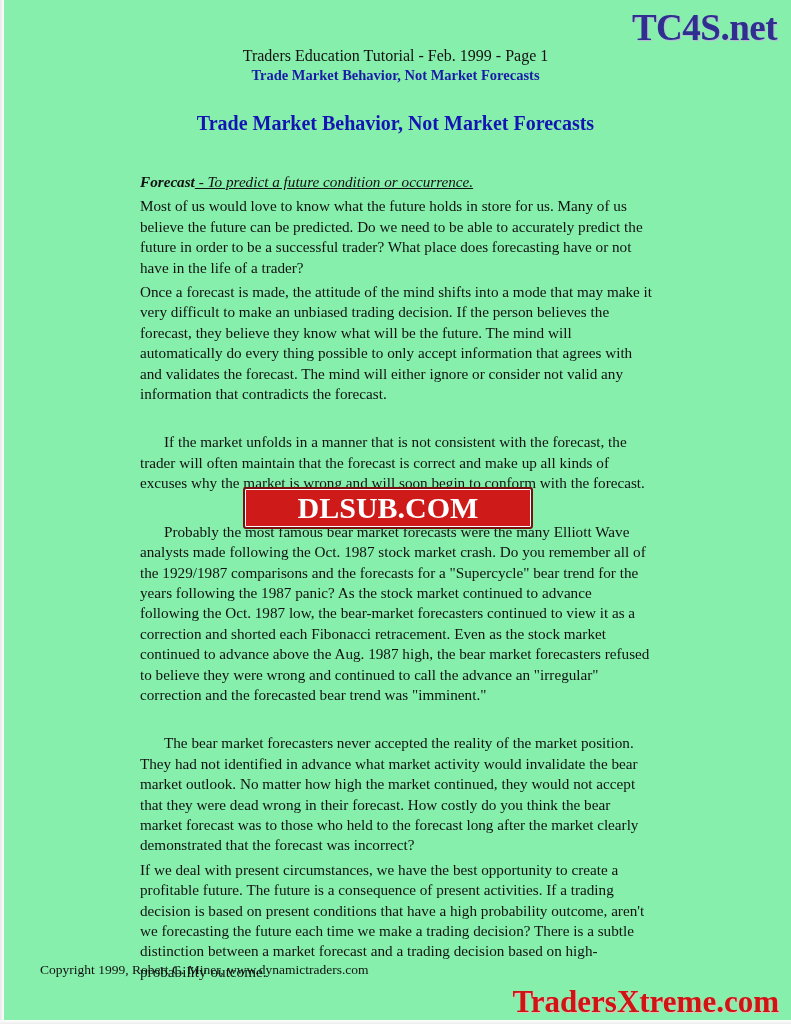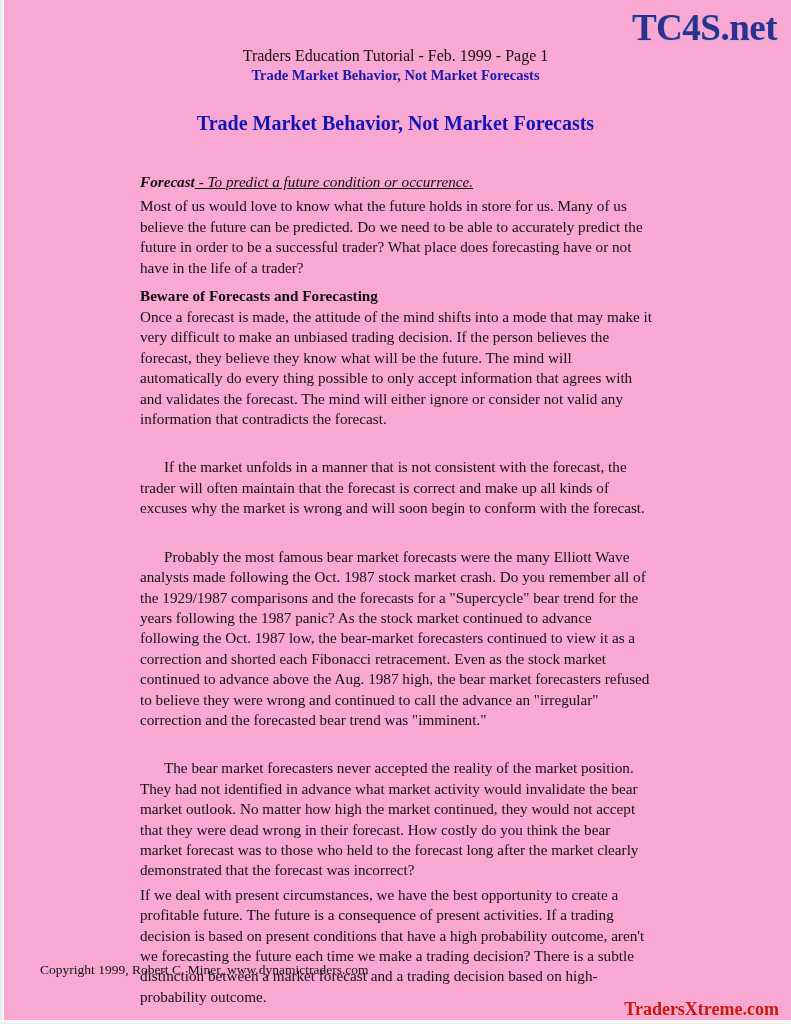--- a/index.html
+++ b/index.html
@@ -12,21 +12,21 @@
     background: #ffffff;
     font-family: "Liberation Serif", serif;
     position: relative;
     overflow: hidden;
   }
   .page {
     position: relative;
     width: 791px;
     height: 1024px;
     box-sizing: border-box;
-    background: #f9a8d4;
+    background: #86efac;
   }
   .watermark-tc4s {
     position: absolute;
     top: 6px;
     right: 14px;
     font-family: "Liberation Serif", serif;
     font-weight: bold;
     font-size: 37px;
     color: #2f2f8f;
     letter-spacing: -0.5px;
@@ -131,21 +131,21 @@
     text-align: center;
     letter-spacing: 0px;
     box-shadow: 0 0 0 1px #ffffff inset;
   }
   .watermark-tx {
     position: absolute;
     bottom: 4px;
     right: 12px;
     font-family: "Liberation Serif", serif;
     font-weight: bold;
-    font-size: 18px;
+    font-size: 31px;
     color: #cf1414;
     text-shadow: 1px 1px 0 #f2b8b8;
   }
   .page-edge-left {
     position: absolute;
     top: 0; left: 0;
     width: 4px; height: 1024px;
     background: linear-gradient(to right, #e7e7e7, #ffffff);
   }
   .page-edge-bottom {
@@ -173,27 +173,27 @@
   <div class="doc-title">Trade Market Behavior, Not Market Forecasts</div>
 
   <div class="content">
 
     <p class="def-line">
       <span class="def-word">Forecast</span><span class="def-text"> - To predict a future condition or occurrence.</span>
     </p>
 
     <p>Most of us would love to know what the future holds in store for us. Many of us believe the future can be predicted. Do we need to be able to accurately predict the future in order to be a successful trader? What place does forecasting have or not have in the life of a trader?</p>
 
-    <h2 class="section">Beware of Forecasts and Forecasting</h2>
     <p>Once a forecast is made, the attitude of the mind shifts into a mode that may make it very difficult to make an unbiased trading decision. If the person believes the forecast, they believe they know what will be the future. The mind will automatically do every thing possible to only accept information that agrees with and validates the forecast. The mind will either ignore or consider not valid any information that contradicts the forecast.</p>
     <p class="indent">If the market unfolds in a manner that is not consistent with the forecast, the trader will often maintain that the forecast is correct and make up all kinds of excuses why the market is wrong and will soon begin to conform with the forecast.</p>
     <p class="indent">Probably the most famous bear market forecasts were the many Elliott Wave analysts made following the Oct. 1987 stock market crash. Do you remember all of the 1929/1987 comparisons and the forecasts for a "Supercycle" bear trend for the years following the 1987 panic? As the stock market continued to advance following the Oct. 1987 low, the bear-market forecasters continued to view it as a correction and shorted each Fibonacci retracement. Even as the stock market continued to advance above the Aug. 1987 high, the bear market forecasters refused to believe they were wrong and continued to call the advance an "irregular" correction and the forecasted bear trend was "imminent."</p>
     <p class="indent">The bear market forecasters never accepted the reality of the market position. They had not identified in advance what market activity would invalidate the bear market outlook. No matter how high the market continued, they would not accept that they were dead wrong in their forecast. How costly do you think the bear market forecast was to those who held to the forecast long after the market clearly demonstrated that the forecast was incorrect?</p>
 
     <p>If we deal with present circumstances, we have the best opportunity to create a profitable future. The future is a consequence of present activities. If a trading decision is based on present conditions that have a high probability outcome, aren't we forecasting the future each time we make a trading decision? There is a subtle distinction between a market forecast and a trading decision based on high-probability outcome.</p>
   </div>
 
+  <div class="watermark-dlsub">DLSUB.COM</div>
 
   <div class="footer">Copyright 1999, Robert C. Miner, www.dynamictraders.com</div>
 
   <div class="watermark-tx">TradersXtreme.com</div>
 
 </div>
 
 </body></html>

